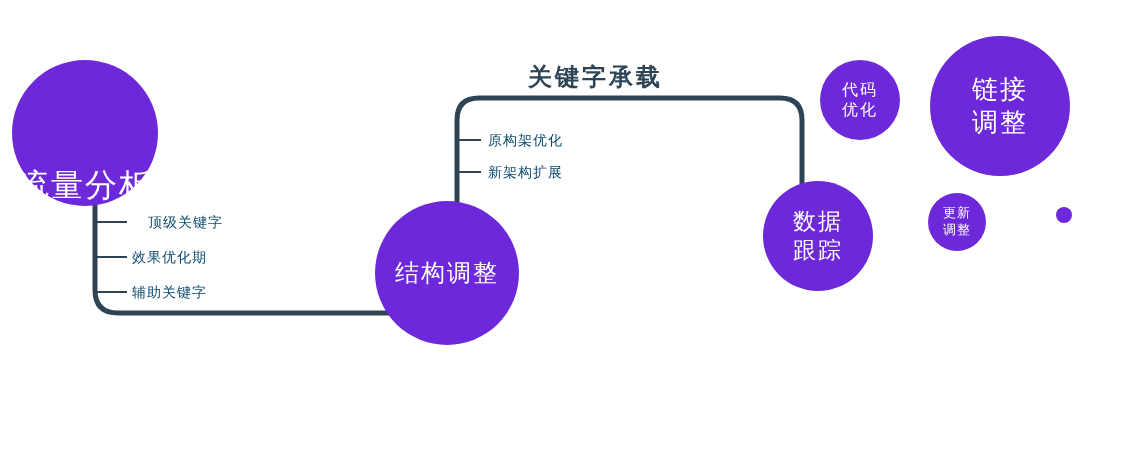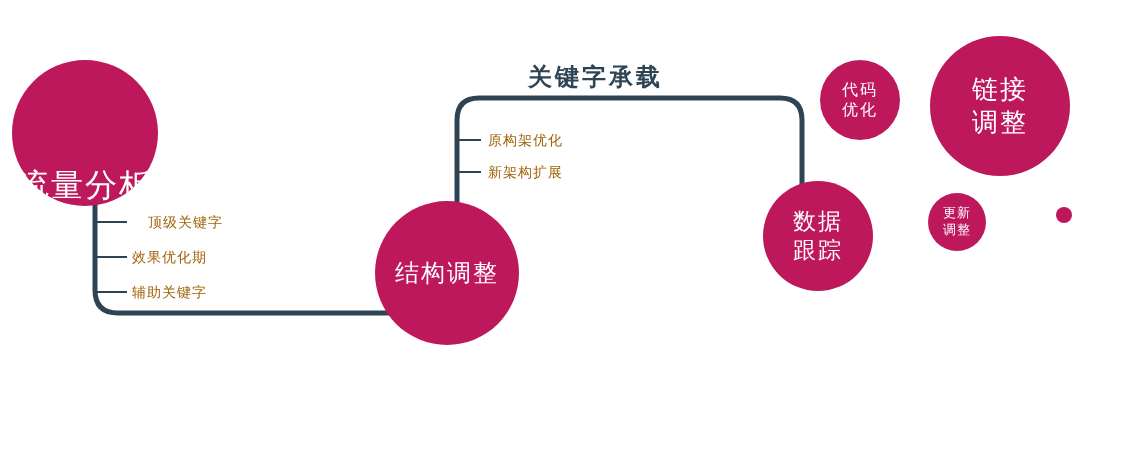--- a/index.html
+++ b/index.html
@@ -18,21 +18,21 @@
   svg.connectors {
     position: absolute;
     left: 0;
     top: 0;
     width: 1130px;
     height: 450px;
   }
   .node {
     position: absolute;
     border-radius: 50%;
-    background: #be185d;
+    background: #6d28d9;
     color: #ffffff;
     display: flex;
     flex-direction: column;
     align-items: center;
     justify-content: center;
     text-align: center;
     letter-spacing: 2px;
     line-height: 1.28;
   }
   .node-traffic   { left: 12px;  top: 60px;  width: 146px; height: 146px; font-size: 32px; justify-content: flex-end; }
@@ -49,21 +49,21 @@
     font-weight: bold;
     color: #2e4454;
     letter-spacing: 3px;
   }
   .edge-user-base    { left: 155px; top: 328px; font-size: 23px; }
   .edge-keyword-load { left: 528px; top: 61px;  font-size: 24px; }
 
   .branch-label {
     position: absolute;
     font-size: 14px;
-    color: #a16207;
+    color: #0c4a6e;
     letter-spacing: 1px;
     white-space: nowrap;
   }
   .bl-t0 { left: 148px; top: 214px; }
   .bl-t1 { left: 132px; top: 249px; }
   .bl-t2 { left: 132px; top: 284px; }
   .bl-s0 { left: 488px; top: 132px; }
   .bl-s1 { left: 488px; top: 164px; }
 
   .footer-label {

